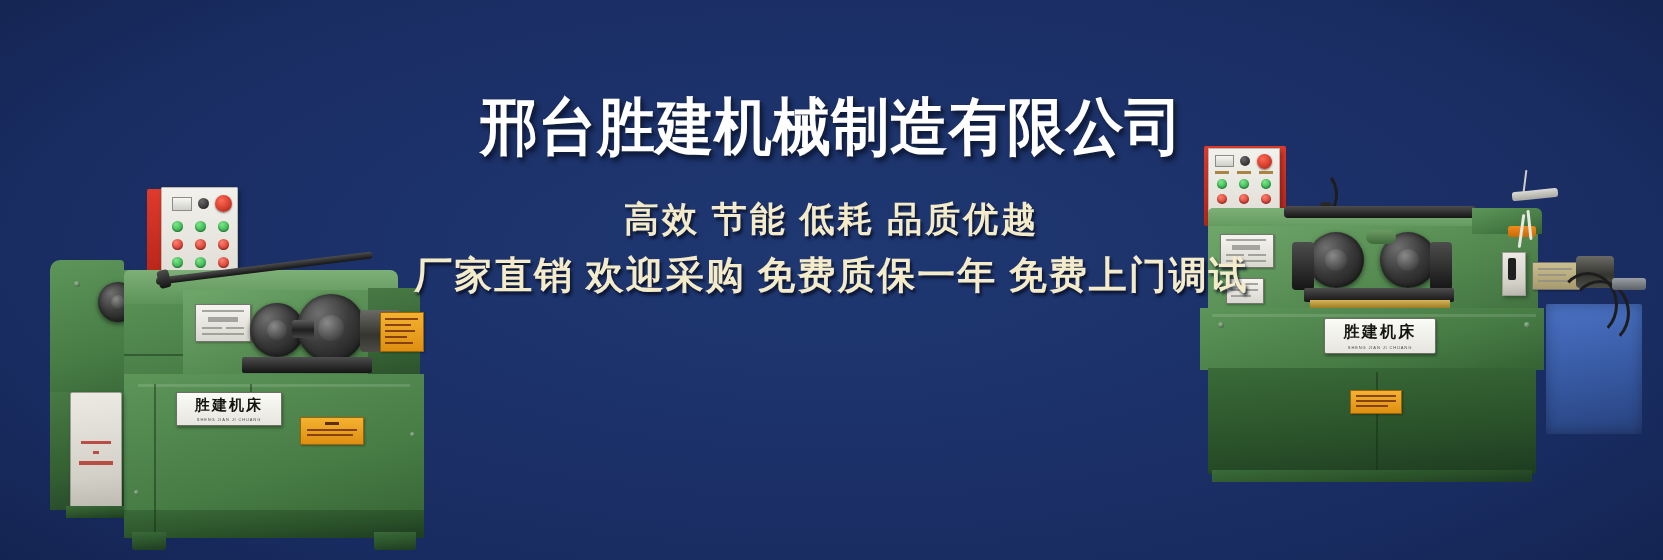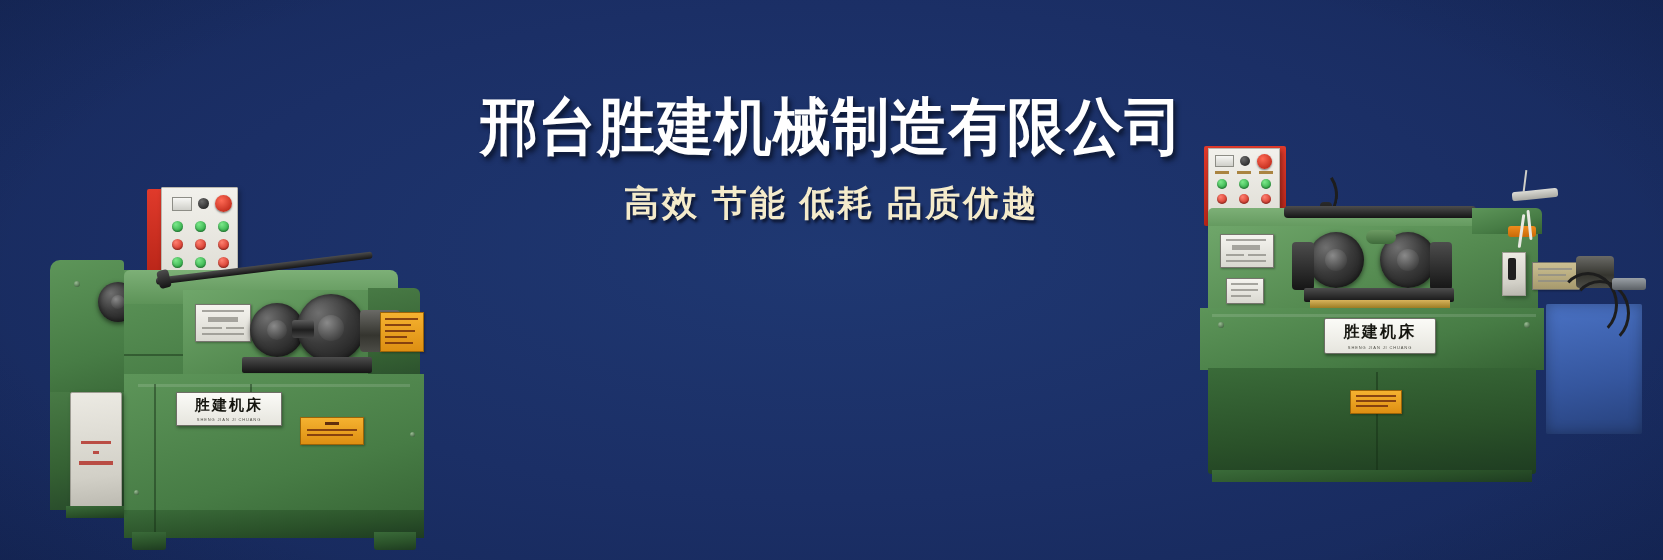--- a/index.html
+++ b/index.html
@@ -63,21 +63,21 @@
     line-height: 1;
     font-weight: 700;
     color: #FFD400;
     letter-spacing: 2px;
     transform: scaleX(.96);
     text-shadow:
       3px 3px 0 #2a2410,
       5px 5px 7px rgba(5,10,26,.7);
   }
   .tagline {
-    margin-top: 28px;
+    margin-top: 44px;
     font-family: "Liberation Serif", "DejaVu Serif", serif;
     font-size: 35px;
     line-height: 1;
     font-weight: 700;
     color: #F4EBCB;
     letter-spacing: 3px;
     white-space: nowrap;
     text-shadow: 2px 3px 3px rgba(6,12,30,.78);
   }
   .tagline.second {
@@ -397,15 +397,16 @@
     <div class="part g-deep" style="left:40px; top:348px; width:320px; height:12px;"></div>
     <div class="part bolt" style="left:46px; top:200px; width:6px; height:6px;"></div>
     <div class="part bolt" style="left:352px; top:200px; width:6px; height:6px;"></div>
   </div>
 
   <div class="bg-vignette"></div>
 
   <div class="text-stack">
     <div class="company-name">邢台胜建机械制造有限公司</div>
     <div class="tagline">高效  节能  低耗  品质优越</div>
+    <div class="tagline second">厂家直销  欢迎采购  免费质保一年  免费上门调试</div>
   </div>
 
 </div>
 
 </body></html>

